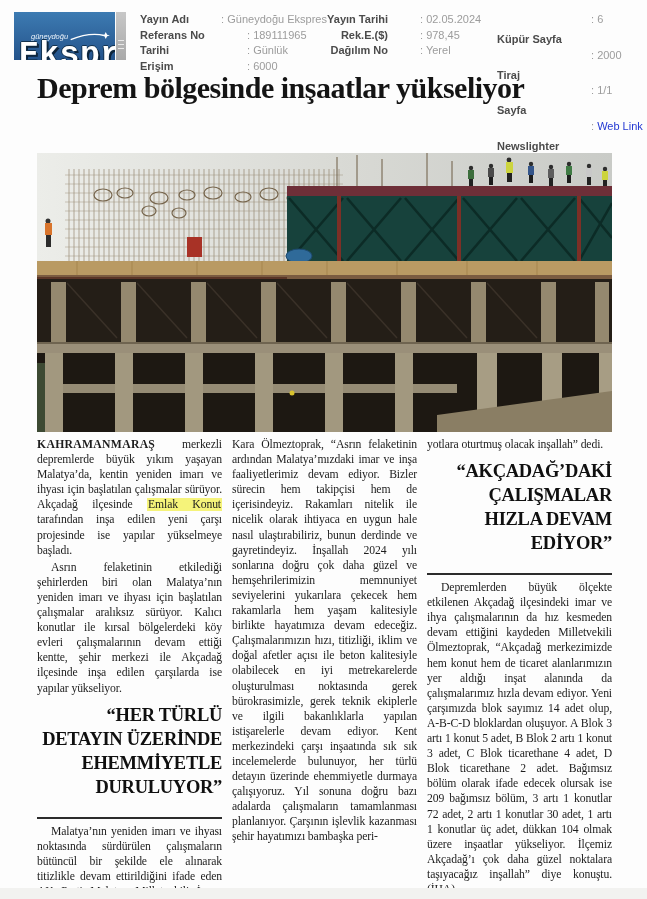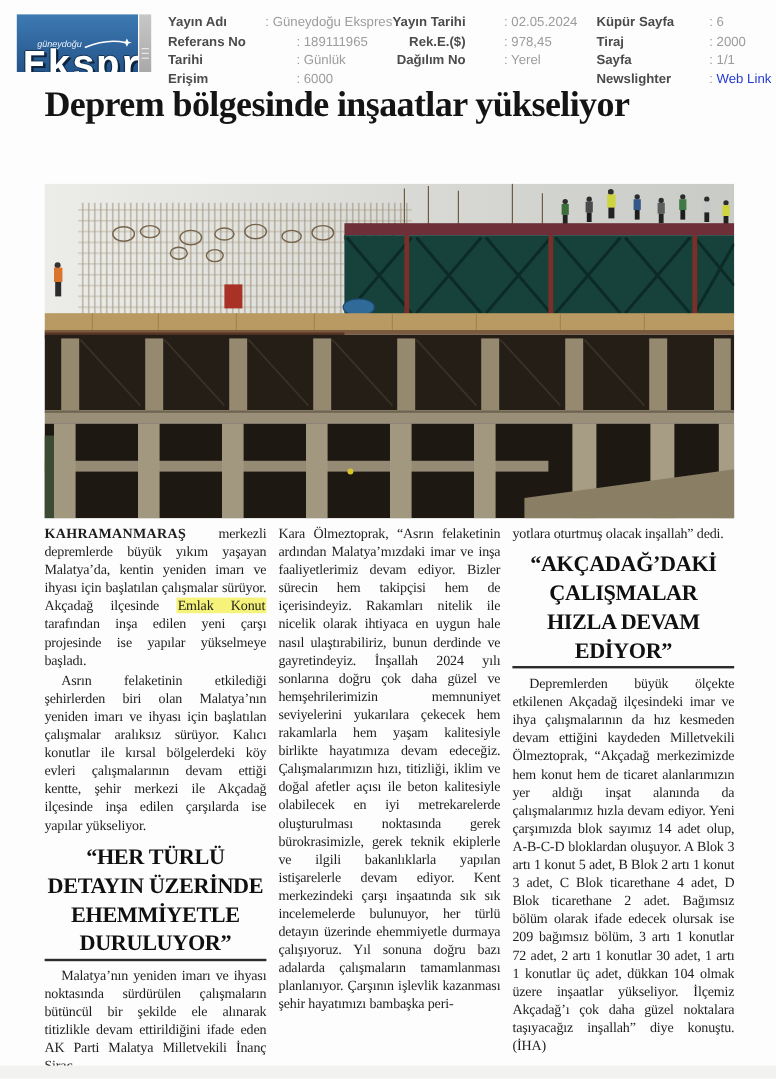--- a/index.html
+++ b/index.html
@@ -21,21 +21,21 @@
            text-shadow:-1px 0 0 #14334f, 0 -1px 0 #14334f, 1px 1px 0 #102a42, 2px 2px 0 #0d2237; }
   .logo-side { width:10px; background:linear-gradient(#c7c7c7,#a9a9a9); margin-left:1px; position:relative; }
   .logo-side i { position:absolute; left:2px; width:6px; height:1px; background:#e9e9e9; }
   .logo-side i:nth-child(1){top:28px;} .logo-side i:nth-child(2){top:32px;} .logo-side i:nth-child(3){top:36px;}
 
   .meta { display:flex; margin-left:14px; padding-top:4px; flex:1; }
   .mgroup { display:flex; flex-direction:column; }
   .mgroup.g1 { width:185px; } .mgroup.g2 { width:172px; } .mgroup.g3 { flex:1; }
   .mrow { display:flex; font-size:11px; line-height:15.6px; white-space:nowrap;gap:32px; }
   .mlabel { font-weight:bold; color:#4b4b4b; }
-  .g1 .mlabel { width:75px; } .g2 .mlabel { width:63px;text-align:right; } .g3 .mlabel { width:62px; }
+  .g1 .mlabel { width:75px; } .g2 .mlabel { width:63px;text-align:right; } .g3 .mlabel { width:62px;margin-top:20px; }
   .mvalue { color:#9c9c9c; }
   .mvalue::before { content:": "; color:#9c9c9c; }
   a.mvalue.link { color:#2338d2; text-decoration:none; }
   a.mvalue.link::before { content:": "; color:#9c9c9c; }
 
   
   .headline { position:absolute; top:70px; left:37px; width:575px; margin:0;
               text-align:left; font-size:30px; line-height:36px; font-weight:bold;
               color:#141414; letter-spacing:-0.5px; }
 
@@ -46,22 +46,22 @@
   
   .article { position:absolute; top:437px; left:37px; width:575px; height:452px;
              display:flex; gap:10px; overflow:hidden; }
   .col { flex:1; min-width:0; }
   .col p { margin:0 0 2px; font-size:11.7px; line-height:15.1px; text-align:justify;
            color:#1d1d1d; letter-spacing:-0.12px; hyphens:auto; }
   .indent { text-indent:14px; }
   .lead { font-weight:bold; letter-spacing:.3px; }
   .hl { background:#f5f37a; padding:0 1px; }
   .subhead { font-weight:bold; font-size:18.5px; line-height:24px; color:#101010;
-             letter-spacing:-0.3px; margin:7px 0 5px; padding-bottom:0;
-             border-bottom:2px solid #2c2c2c; text-align:center; }
+             letter-spacing:-0.3px; margin:7px 0 5px; padding-bottom:18px;
+             border-bottom:2px solid #2c2c2c; text-align:right; }
 
   .bottom-strip { position:absolute; left:0; right:0; bottom:0; height:11px; background:#f2f2f0; }
 </style>
 </head>
 <body>
 
 <div class="page">
 
   <div class="header">
     <div class="logo-wrap">

